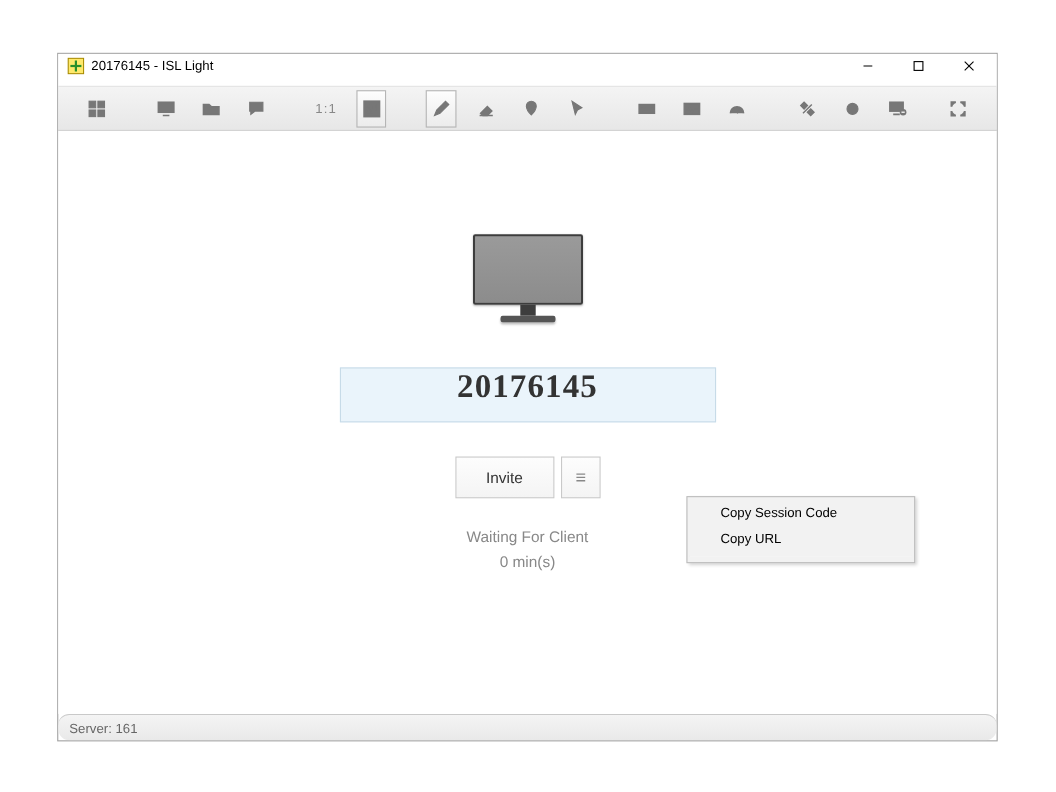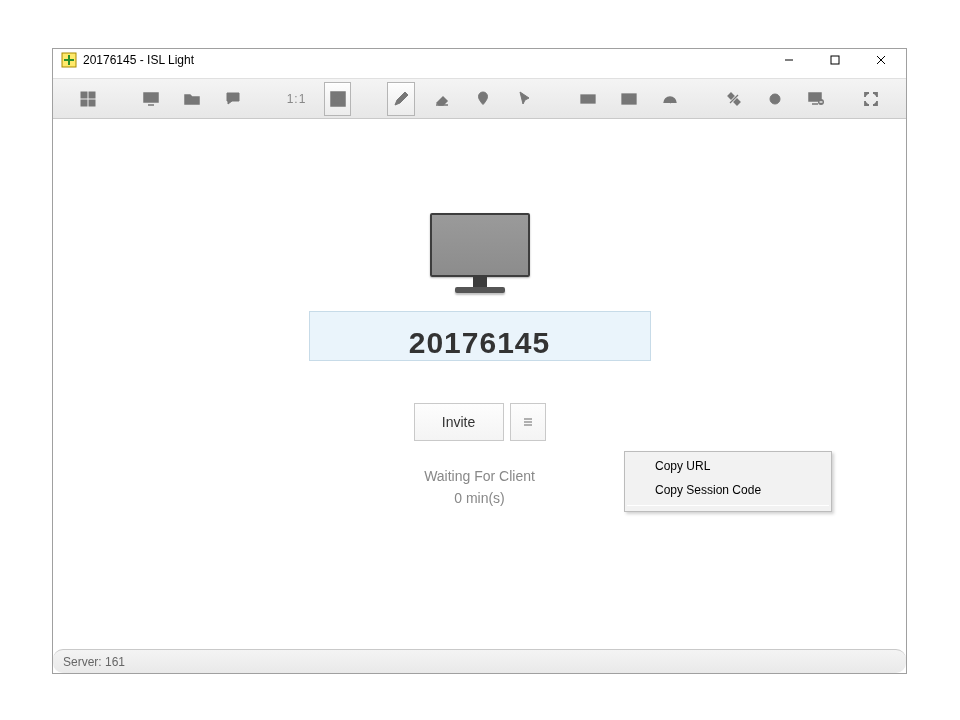--- a/index.html
+++ b/index.html
@@ -24,26 +24,26 @@
   .tgap { width:10px; }
   .tspace { flex:1; }
 
   .content { flex:1; position:relative; background:#fff; display:flex; flex-direction:column; align-items:center; }
   
   .monitor { margin-top:94px; width:104px; display:flex; flex-direction:column; align-items:center; }
   .monitor .screen { width:100px; height:64px; background:linear-gradient(#9a9a9a,#8c8c8c); border:2px solid #3d3d3d; border-radius:2px; box-shadow:0 1px 2px rgba(0,0,0,.3);}
   .monitor .neck { width:14px; height:10px; background:#3d3d3d; }
   .monitor .base { width:50px; height:6px; background:#555; border-radius:2px; box-shadow:0 2px 2px rgba(0,0,0,.25);}
   
-  .codebox { margin-top:18px; width:342px; height:50px; background:#eaf4fb; border:1px solid #c7dbe8; display:flex; align-items:flex-end; justify-content:center; }
+  .codebox { margin-top:41px; width:342px; height:50px; background:#eaf4fb; border:1px solid #c7dbe8; display:flex; align-items:flex-start; justify-content:center;font-family:Liberation Serif, serif; }
   .codebox span { font-size:30px; font-weight:700; color:#333; letter-spacing:1px;}
   
   .instr { margin-top:28px; color:#888; font-size:14px; }
   
-  .btnrow { margin-top:42px; display:flex; gap:6px; }
+  .btnrow { margin-top:31px; display:flex; gap:6px; }
   .aBtn { height:38px; border:1px solid #c9c9c9; background:linear-gradient(#fdfdfd,#f4f4f4); display:flex; align-items:center; justify-content:center; font-size:14px; color:#333;}
   .aBtn.wide { width:90px; }
   .aBtn.narrow { width:36px; }
   .aBtn svg { width:14px; height:14px; stroke:#888; }
   
   .status { margin-top:24px; text-align:center; color:#888; font-size:14px; line-height:1.6;}
   
   .statusbar { height:24px; background:linear-gradient(#f4f4f4,#e9e9e9); border-top:1px solid #c9c9c9; display:flex; align-items:center; padding:0 10px; color:#666; font-size:12px;border-radius:10px;}
   
   .ctxmenu { position:absolute; left:571px; top:332px; width:208px; background:#f2f2f2; border:1px solid #bcbcbc; box-shadow:2px 2px 3px rgba(0,0,0,.18); padding:2px 0;}
@@ -219,22 +219,22 @@
           </svg>
       </div>
     </div>
 
     <div class="status">
       <div>Waiting For Client</div>
       <div>0 min(s)</div>
     </div>
 
     <div class="ctxmenu">
+      <div class="ctxitem">Copy Session Code</div>
       <div class="ctxitem">Copy URL</div>
-      <div class="ctxitem">Copy Session Code</div>
       <div class="ctxsep"></div>
     </div>
   </div>
 
   <div class="statusbar">
     <span>Server: 161</span>
   </div>
 </div>
 
 </body></html>

